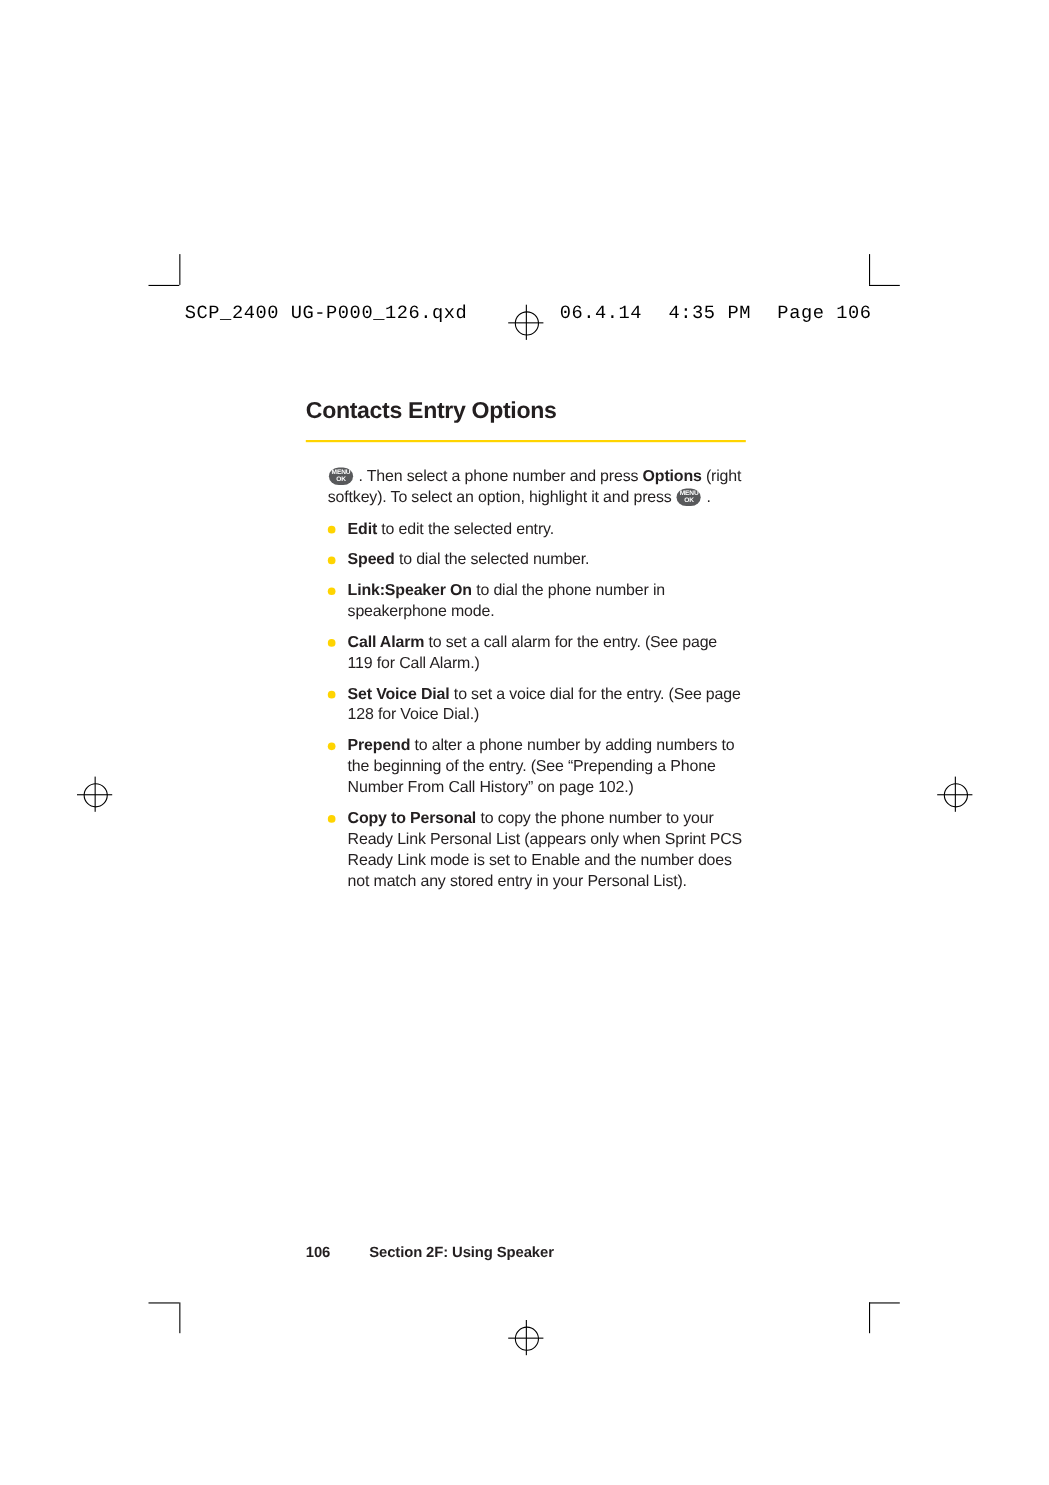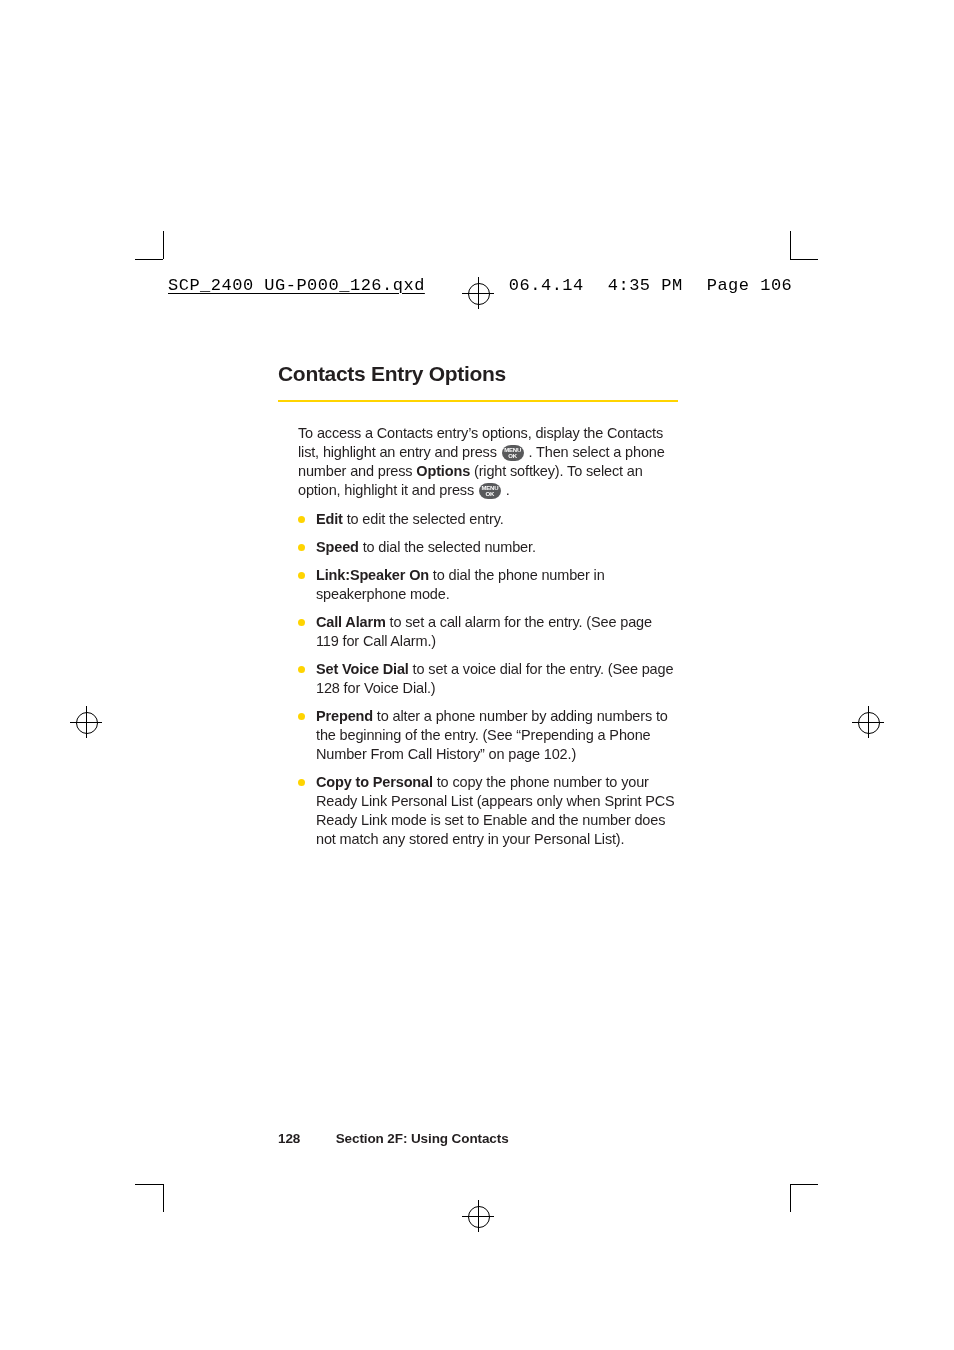--- a/index.html
+++ b/index.html
@@ -22,21 +22,21 @@
   .reg .hline { position: absolute; left: 0; top: 16px; width: 32px; height: 1px; background: #000; }
   .reg .vline { position: absolute; left: 16px; top: 0; width: 1px; height: 32px; background: #000; }
   .reg-left  { left: 70px;  top: 706px; }
   .reg-right { left: 852px; top: 706px; }
   .reg-top   { left: 462px; top: 277px; }
   .reg-bottom{ left: 462px; top: 1200px; }
 
   
   .slug { position: absolute; left: 168px; top: 276px; font-family: "Courier New", monospace; font-size: 17px; letter-spacing: 0.5px; color: #000; display: flex; gap: 24px; }
   .slug span { white-space: pre; }
-  .slug-underline { text-decoration: underline; text-decoration-thickness: 1px; text-underline-offset: 3px; padding-right: 60px; }
+  .slug-underline { text-decoration-thickness: 1px; text-underline-offset: 3px; padding-right: 60px; }
 
   
   .content { position: absolute; left: 278px; top: 362px; width: 400px; }
 
   h1 { font-size: 21px; font-weight: 700; color: #231f20; letter-spacing: -0.3px; padding-bottom: 14px; }
   .title-rule { height: 1.5px; background: #ffd400; margin-bottom: 22px; }
 
   .intro { font-size: 14.5px; line-height: 19px; color: #231f20; letter-spacing: -0.15px; margin-left: 20px; margin-bottom: 10px; }
   .intro b { font-weight: 700; }
 
@@ -88,38 +88,38 @@
     <span>06.4.14</span>
     <span>4:35 PM</span>
     <span>Page 106</span>
   </div>
 
   <div class="content">
     <h1>Contacts Entry Options</h1>
     <div class="title-rule"></div>
 
     <p class="intro">
-      <span>To access a Contacts entry’s options, display the Contacts list, highlight an entry and press </span><span class="menu-icon">
+      <span class="menu-icon">
           <span>MENU</span>
           <span>OK</span>
         </span><span> . Then select a phone number and press </span><b>Options</b><span> (right softkey). To select an option, highlight it and press </span><span class="menu-icon">
           <span>MENU</span>
           <span>OK</span>
         </span><span> .</span>
     </p>
 
     <ul class="options">
       <li><b>Edit</b><span> to edit the selected entry.</span></li>
       <li><b>Speed</b><span> to dial the selected number.</span></li>
       <li><b>Link:Speaker On</b><span> to dial the phone number in speakerphone mode.</span></li>
       <li><b>Call Alarm</b><span> to set a call alarm for the entry. (See page 119 for Call Alarm.)</span></li>
       <li><b>Set  Voice Dial</b><span> to set a voice dial for the entry. (See page 128 for Voice Dial.)</span></li>
       <li><b>Prepend</b><span> to alter a phone number by adding numbers to the beginning of the entry. (See  “Prepending a Phone Number From Call History” on page 102.)</span></li>
       <li><b>Copy to Personal</b><span> to copy the phone number to your Ready Link Personal List (appears only when Sprint PCS Ready Link mode is set to Enable and the number does not match any stored entry in your Personal List).</span></li>
     </ul>
   </div>
 
   <div class="footer">
-    <span class="pagenum">128</span>
-    <span>Section 2F: Using Contacts</span>
+    <span class="pagenum">106</span>
+    <span>Section 2F: Using Speaker</span>
   </div>
 
 </div>
 
 </body></html>

